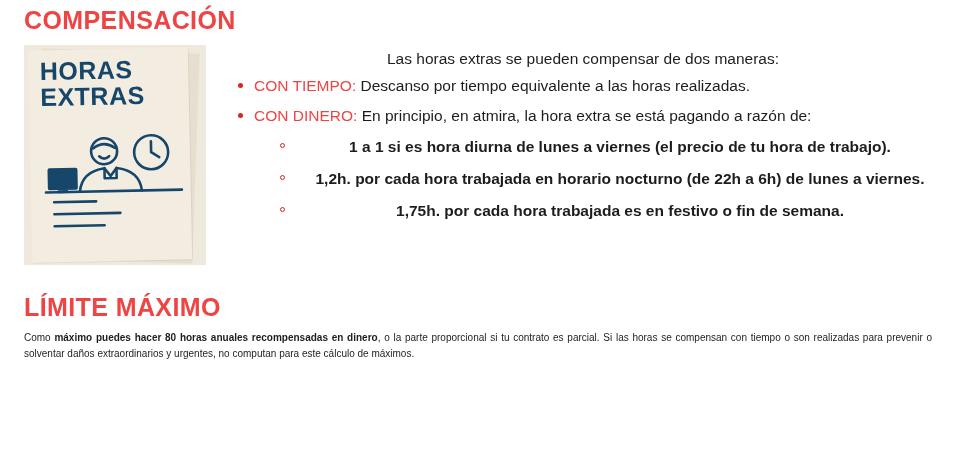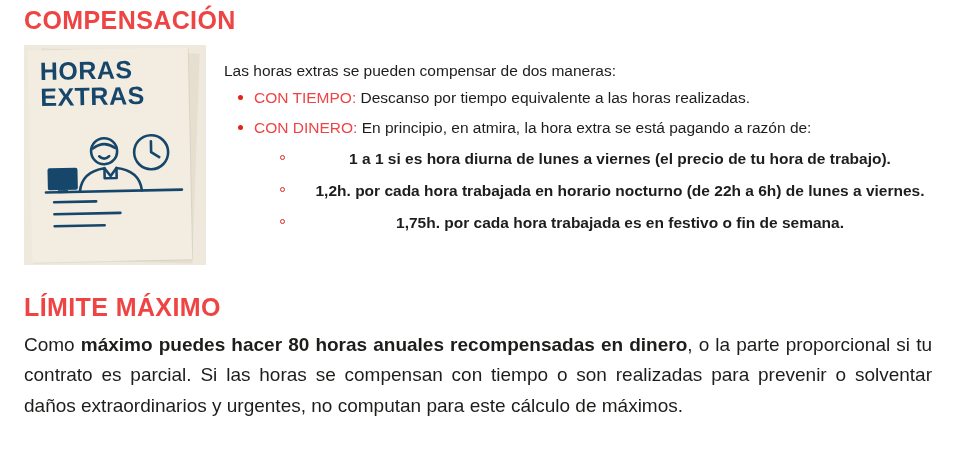--- a/index.html
+++ b/index.html
@@ -84,21 +84,22 @@
     transform: rotate(-1.2deg);
   }
   .body-col {
     flex: 1 1 auto;
     padding-left: 18px;
     padding-top: 2px;
   }
   .lead {
     font-size: 15.5px;
     line-height: 1.5;
-    margin: 12px 0 4px 0;
+    margin: 0 0 4px 0;
+    text-align: center;
   }
   ul.level1 {
     list-style: none;
     margin: 2px 0 0 0;
     padding: 0 0 0 14px;
   }
   ul.level1 > li {
     position: relative;
     padding-left: 16px;
     margin-bottom: 7px;
@@ -142,21 +143,21 @@
     height: 5px;
     border-radius: 50%;
     border: 1.4px solid #e2231a;
     box-sizing: border-box;
     background: transparent;
   }
   .limit-heading {
     margin-top: 22px;
   }
   .limit-body {
-    font-size: 19px;
+    font-size: 10px;
     line-height: 1.62;
     text-align: justify;
     margin: 8px 0 4px 0;
     padding-right: 10px;
   }
   b.strong { font-weight: bold; }
 </style>
 </head>
 <body>
 

